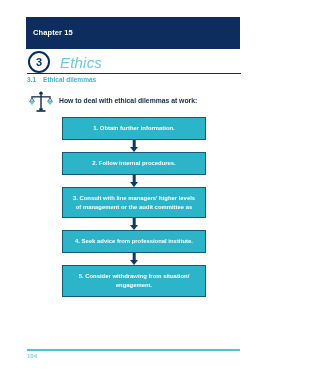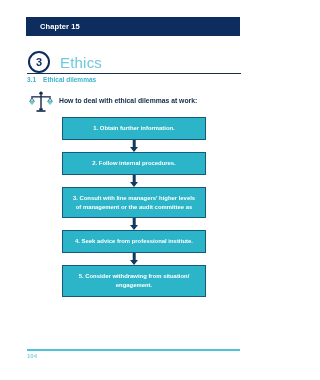--- a/index.html
+++ b/index.html
@@ -22,26 +22,26 @@
     background: #ffffff;
     box-sizing: border-box;
   }
 
   
   .chapter-bar {
     position: absolute;
     left: 26px;
     top: 17px;
     width: 214px;
-    height: 19px;
+    height: 32px;
     background: #0d2d5e;
     display: flex;
     align-items: center;
     box-sizing: border-box;
-    padding-left: 14px;
+    padding-left: 7px;
   }
   .chapter-bar .chapter-label {
     color: #ffffff;
     font-size: 7.5px;
     font-weight: bold;
     letter-spacing: 0.1px;
     line-height: 1;
   }
 
   
@@ -71,20 +71,21 @@
     font-weight: bold;
     line-height: 1;
   }
   .section-title {
     margin-left: 10px;
     color: #6fc9dc;
     font-size: 15px;
     font-weight: normal;
     line-height: 1;
     letter-spacing: 0.2px;
+    font-style: italic;
   }
 
   .head-rule {
     position: absolute;
     left: 27px;
     top: 73px;
     width: 214px;
     height: 1px;
     background: #15314f;
   }

